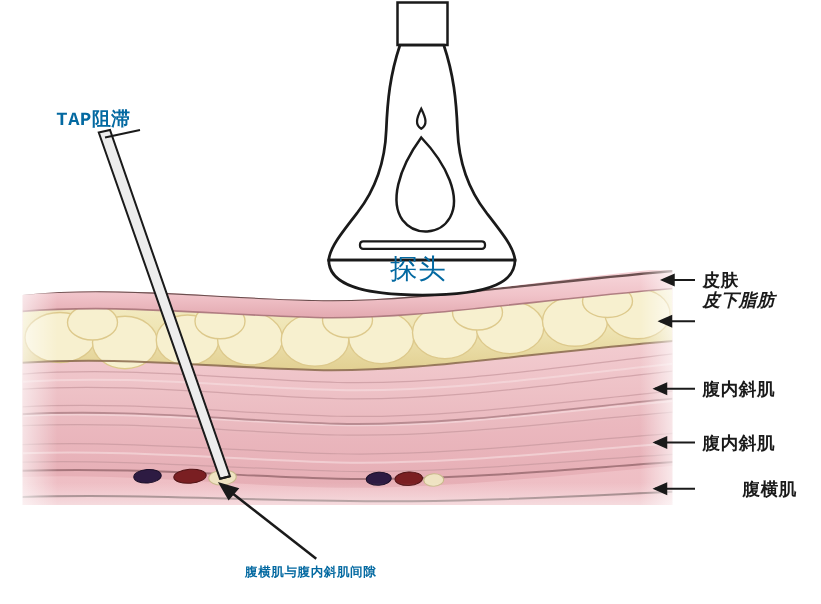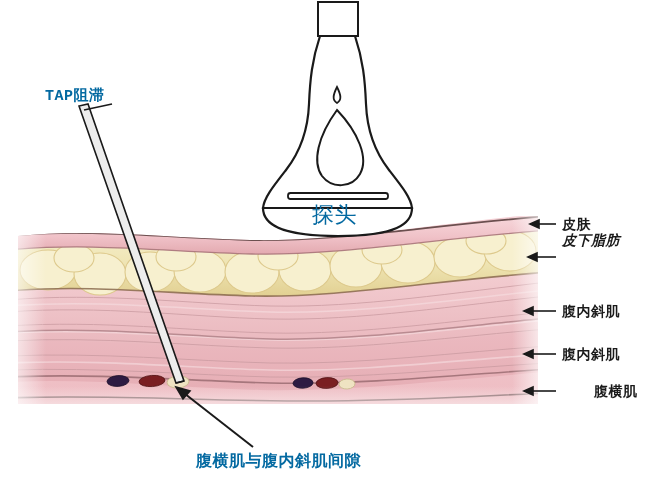--- a/index.html
+++ b/index.html
@@ -15,21 +15,21 @@
     position:absolute;
     font-size:15px;
     font-weight:700;
     color:#0369a1;
     white-space:nowrap;
     letter-spacing:0.5px;
     font-family:Liberation Mono, monospace;
   }
   .lbl-tap{left:45px;top:86px;font-size:15px;}
   .lbl-probe{left:312px;top:200px;font-size:22px;font-weight:400;}
-  .lbl-caption{left:196px;top:451px;font-size:16px;}
+  .lbl-caption{left:196px;top:451px;font-size:10px;}
   .r-lbl{position:absolute;font-size:14px;font-weight:700;color:#1a1a1a;white-space:nowrap;
     font-family:"DejaVu Sans","Liberation Sans",sans-serif;letter-spacing:.5px;}
   .r1{left:562px;top:216px;text-align:center;}
   .r2{left:562px;top:232px;font-style:italic;}
   .r3{left:562px;top:303px;}
   .r4{left:562px;top:346px;}
   .r5{left:594px;top:383px;}
 </style>
 </head>
 <body>

